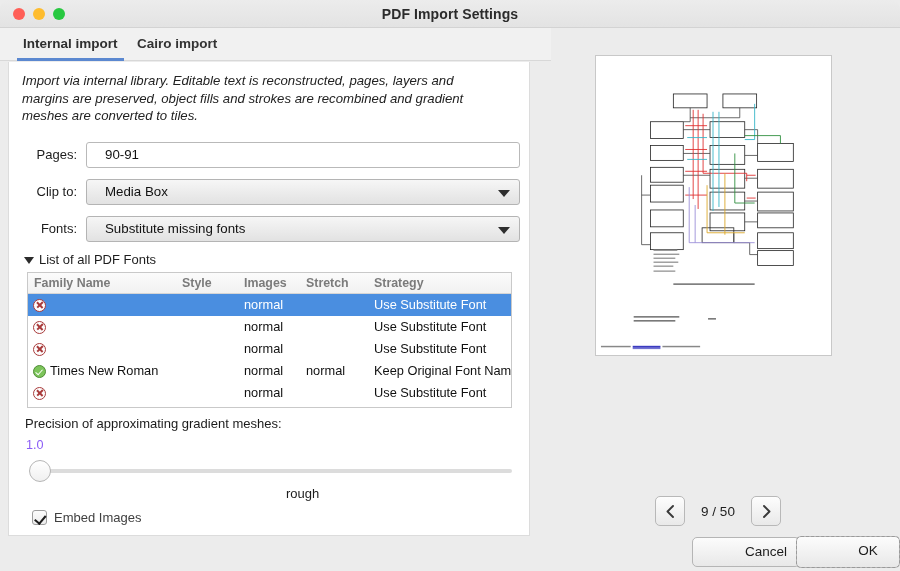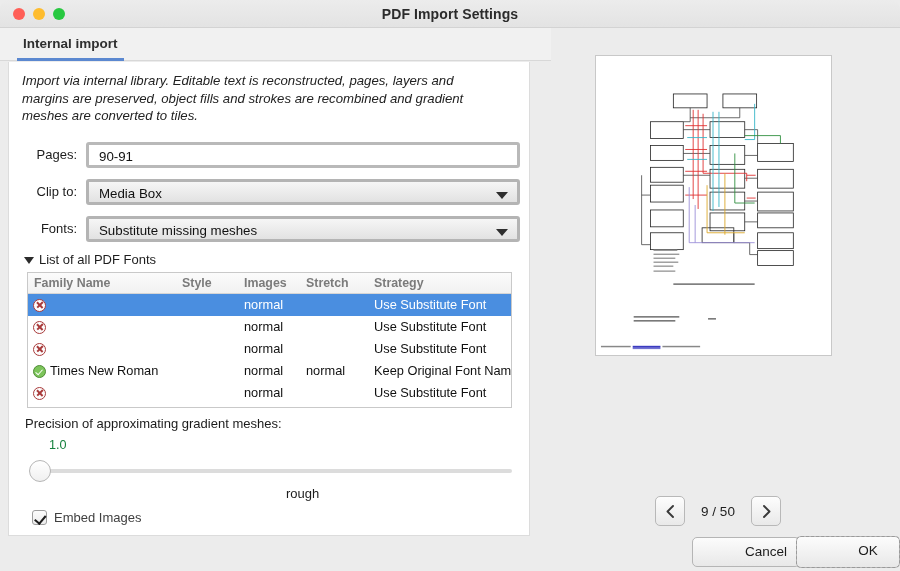--- a/index.html
+++ b/index.html
@@ -80,25 +80,25 @@
   
   .frow { position: absolute; left: 0; width: 522px; height: 26px; }
   .flabel {
     position: absolute; left: 0; width: 68px;
     text-align: right;
     font-size: 13px; color: #1c1c1c;
     line-height: 26px;
   }
   .field {
     position: absolute; left: 77px; width: 434px; height: 100%;
-    border: 3px solid #84cc16;
+    border: 1px solid #84cc16;
     border-radius: 3px;
     font-size: 13.3px; color: #111;
     line-height: 24px;
-    padding-left: 10px;
+    padding-left: 18px;
   }
   .field.text { background: #fff; border-color: #b9b9b9; }
   .field.combo {
     background: linear-gradient(to bottom, #f6f6f6, #e2e2e2);
     border-color: #b4b4b4;
   }
   .combo .arrow {
     position: absolute; right: 9px; top: 10px;
     width: 0; height: 0;
     border-left: 6px solid transparent;
@@ -175,22 +175,22 @@
     border-right: 1.8px solid #ffffff; border-bottom: 1.8px solid #ffffff;
     transform: rotate(42deg);
   }
 
   
   #prec-label {
     position: absolute; left: 16px; top: 354px;
     font-size: 13px; color: #1c1c1c;
   }
   #prec-value {
-    position: absolute; left: 40px; top: 376px;
-    font-size: 12.6px; color: #15803d;
+    position: absolute; left: 17px; top: 376px;
+    font-size: 12.6px; color: #8b5cf6;
   }
   #slider {
     position: absolute; left: 20px; top: 398px;
     width: 483px; height: 22px;
   }
   #slider .track {
     position: absolute; left: 12px; top: 9px;
     width: 471px; height: 4px;
     background: #dcdcdc; border-radius: 2px;
   }
@@ -271,20 +271,21 @@
     <div id="traffic">
       <div class="light close"></div>
       <div class="light min"></div>
       <div class="light zoom"></div>
     </div>
     <div id="window-title">PDF Import Settings</div>
   </div>
 
   <div id="tabstrip">
     <div class="tab active" id="tab-0">Internal import</div>
+    <div class="tab" id="tab-1">Cairo import</div>
   </div>
 
   <div id="panel">
 
     <div id="intro">Import via internal library. Editable text is reconstructed, pages, layers and margins are preserved, object fills and strokes are recombined and gradient meshes are converted to tiles.</div>
 
     <div class="frow" id="row-pages">
       <div class="flabel">Pages:</div>
       <div class="field text">90-91</div>
     </div>
@@ -293,21 +294,21 @@
       <div class="flabel">Clip to:</div>
       <div class="field combo">
         <span>Media Box</span>
         <span class="arrow"></span>
       </div>
     </div>
 
     <div class="frow" id="row-fonts">
       <div class="flabel">Fonts:</div>
       <div class="field combo">
-        <span>Substitute missing meshes</span>
+        <span>Substitute missing fonts</span>
         <span class="arrow"></span>
       </div>
     </div>
 
     <div id="disclosure">
       <span class="tri"></span>
       <span>List of all PDF Fonts</span>
     </div>
 
     <div id="table">

